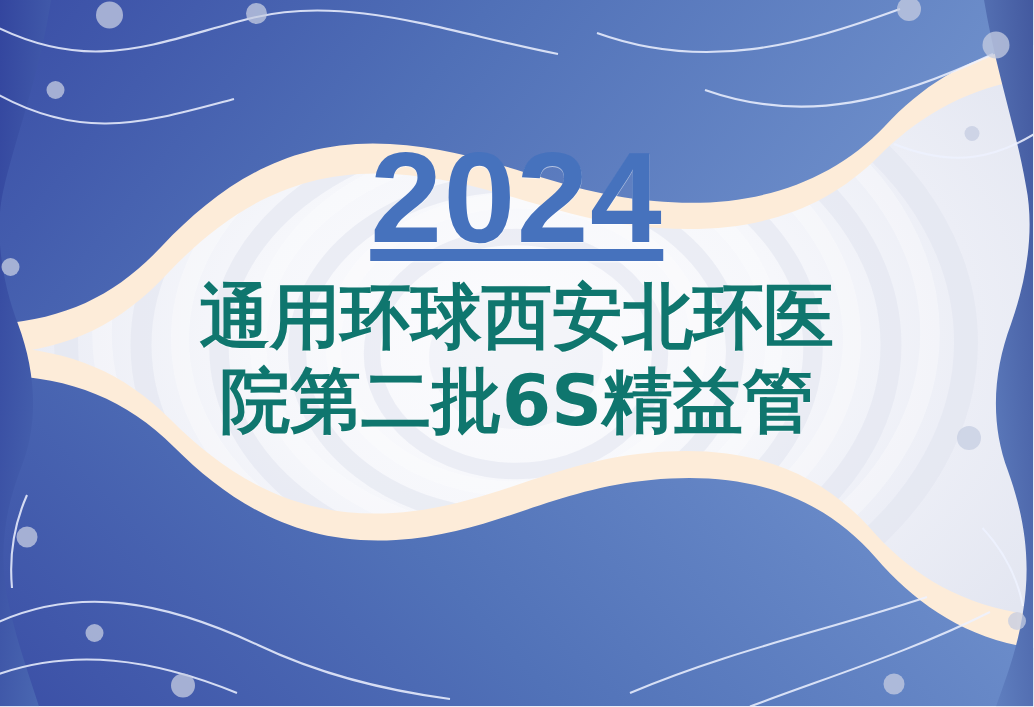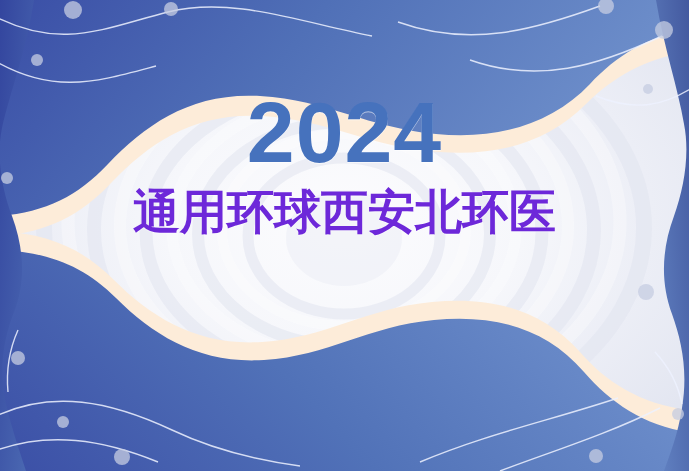--- a/index.html
+++ b/index.html
@@ -46,37 +46,38 @@
   }
 
   .year {
     font-family: "Liberation Sans", "DejaVu Sans", sans-serif;
     font-size: 86px;
     font-weight: 700;
     line-height: 0.95;
     letter-spacing: 1px;
     color: #4672bd;
     text-shadow: 0 1px 0 rgba(255,255,255,0.55);
+    text-decoration: underline;
   }
 
   .headline {
     margin-top: 14px;
     display: flex;
     flex-direction: column;
     align-items: center;
     gap: 9px;
   }
 
   .headline-line {
     font-family: "DejaVu Sans", "Liberation Sans", sans-serif;
     font-size: 47px;
     font-weight: 700;
     line-height: 1.0;
     letter-spacing: 0px;
-    color: #6d28d9;
+    color: #0f766e;
     white-space: nowrap;
     text-shadow: 0 1px 0 rgba(255,255,255,0.45);
   }
 </style>
 </head>
 <body>
 
 <div id="poster">
 
   <div class="layer">
@@ -209,16 +210,17 @@
         <circle cx="596" cy="456" r="7"></circle>
         <circle cx="678" cy="414" r="6"></circle>
       </g>
     </svg>
   </div>
 
   <div class="text-stack">
     <div class="year">2024</div>
     <div class="headline">
       <div class="headline-line">通用环球西安北环医</div>
+      <div class="headline-line">院第二批6S精益管</div>
     </div>
   </div>
 
 </div>
 
 </body></html>

